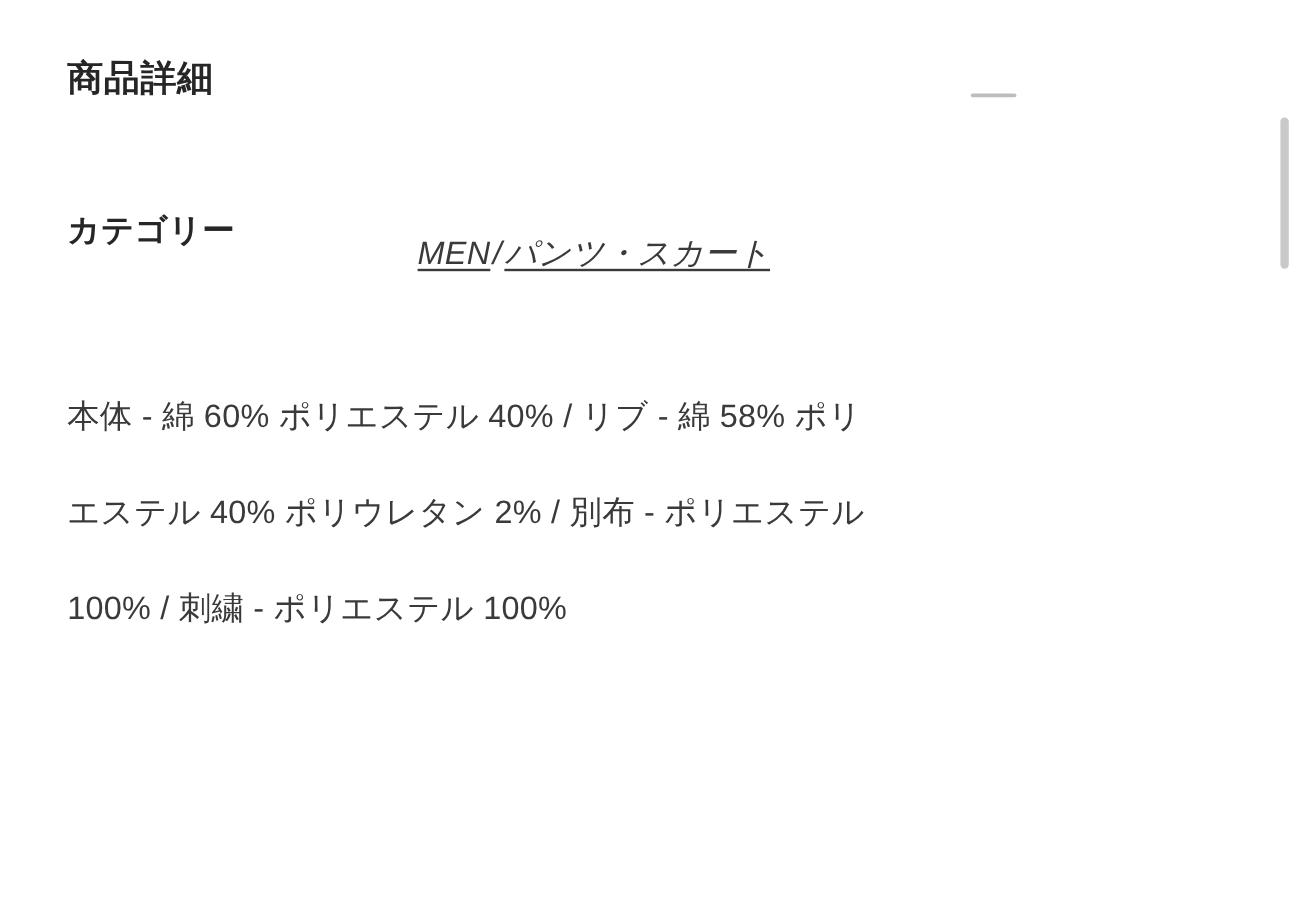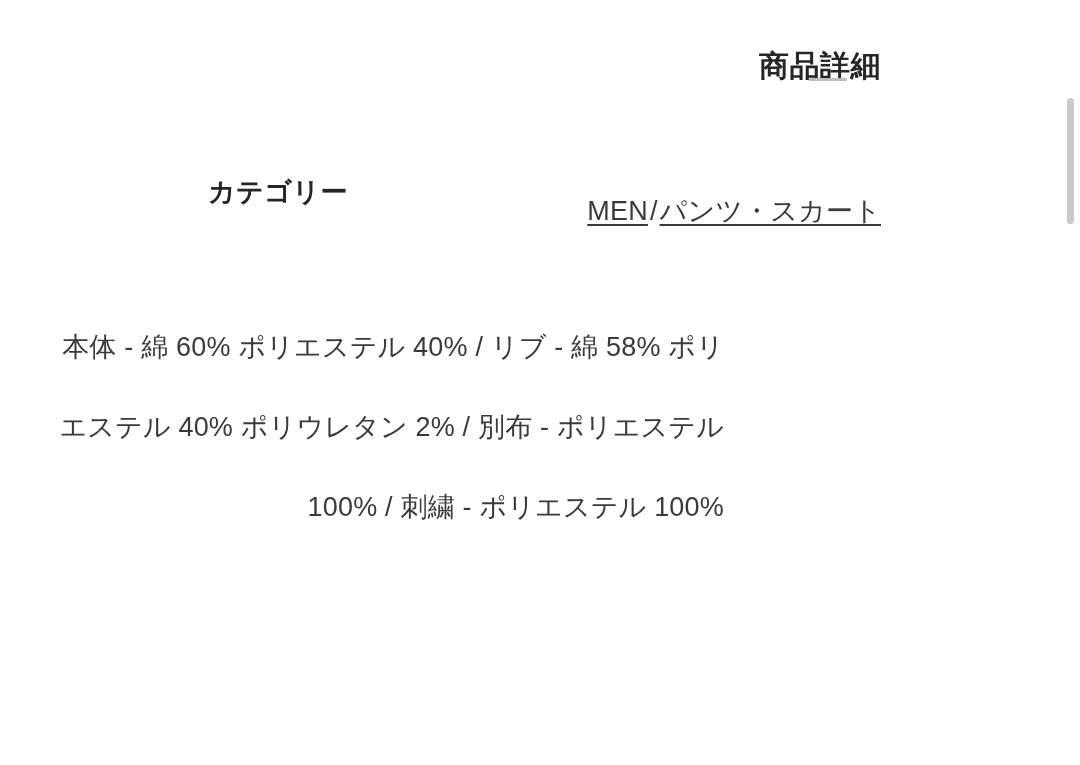--- a/index.html
+++ b/index.html
@@ -17,21 +17,20 @@
   }
 
   .panel {
     position: absolute;
     left: 0;
     top: 0;
     width: 937px;
     height: 765px;
     box-sizing: border-box;
     padding: 40px 56px 0 56px;
-    text-align: right;
   }
 
   
   .section-header {
     position: relative;
     height: 60px;
   }
   .section-title {
     font-size: 30px;
     font-weight: bold;
@@ -85,20 +84,21 @@
     letter-spacing: 0.2px;
     max-width: 668px;
   }
   .detail-value.material {
     line-height: 2.95;
   }
 
   .cat-line {
     display: block;
     white-space: nowrap;
+    font-style: italic;
   }
   .cat-link {
     color: #3a3a3a;
     text-decoration: underline;
     text-underline-offset: 4px;
     text-decoration-thickness: 1.5px;
     cursor: pointer;
   }
   .cat-sep {
     color: #3a3a3a;

